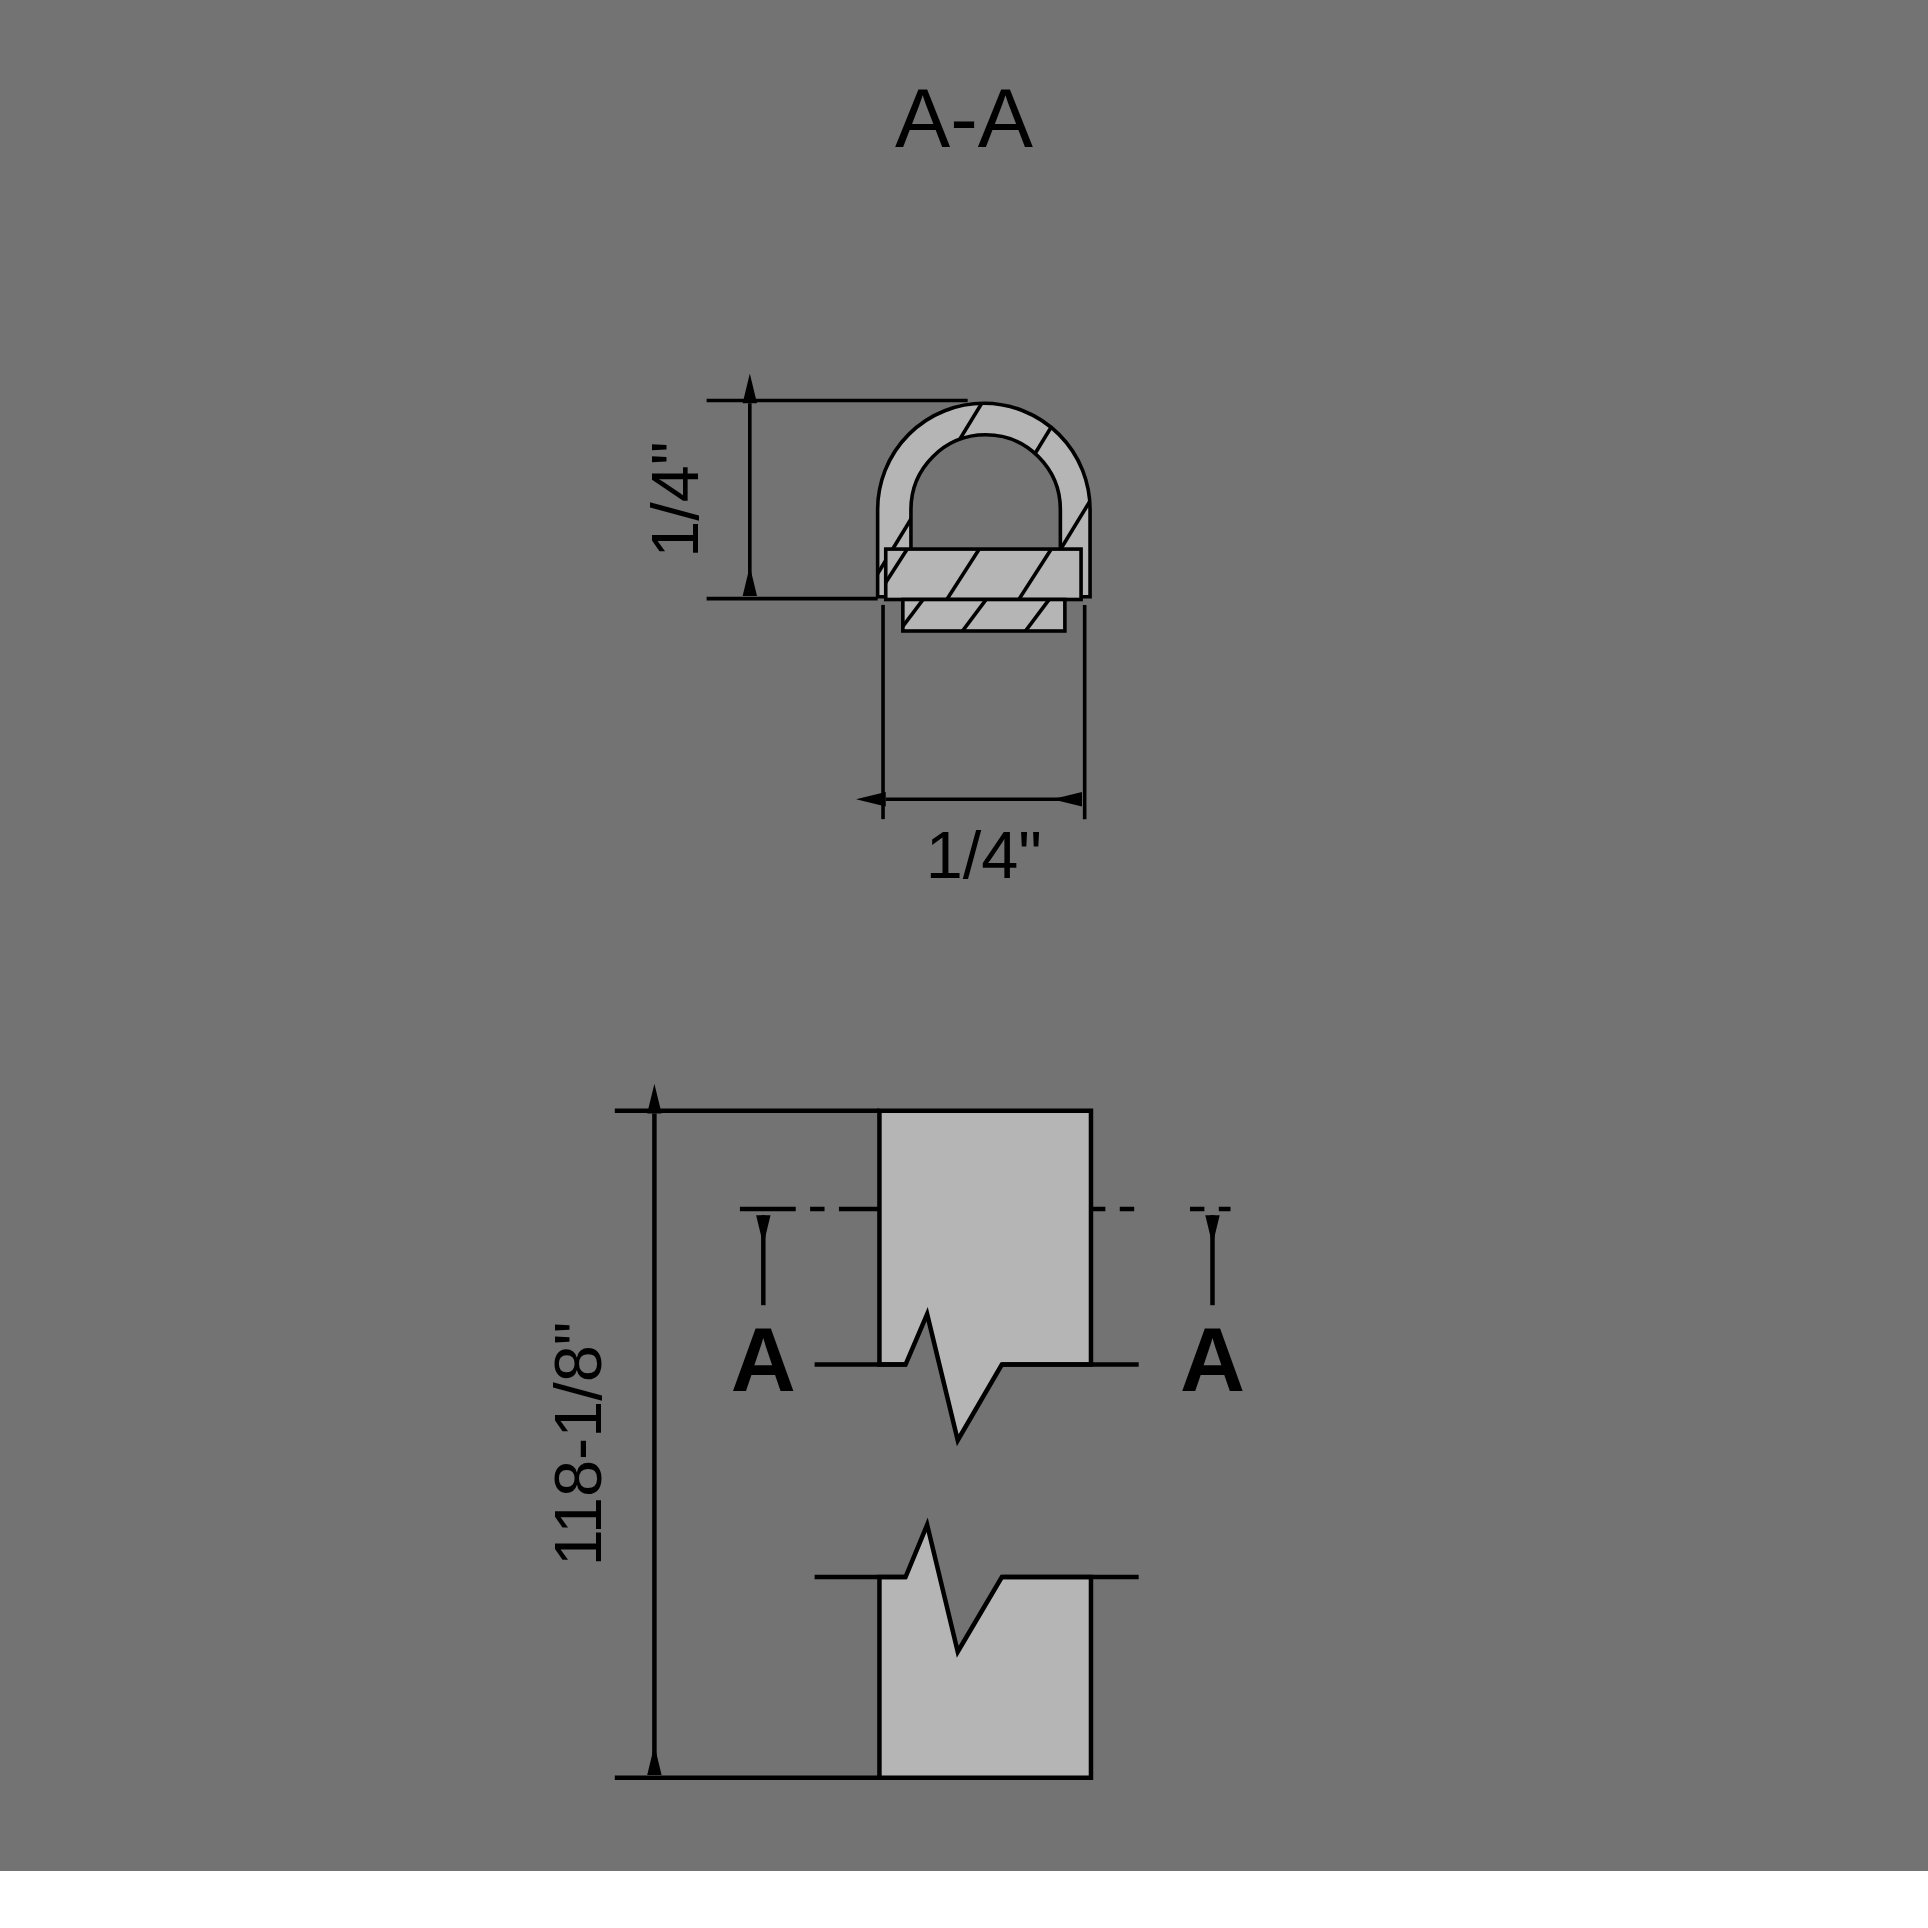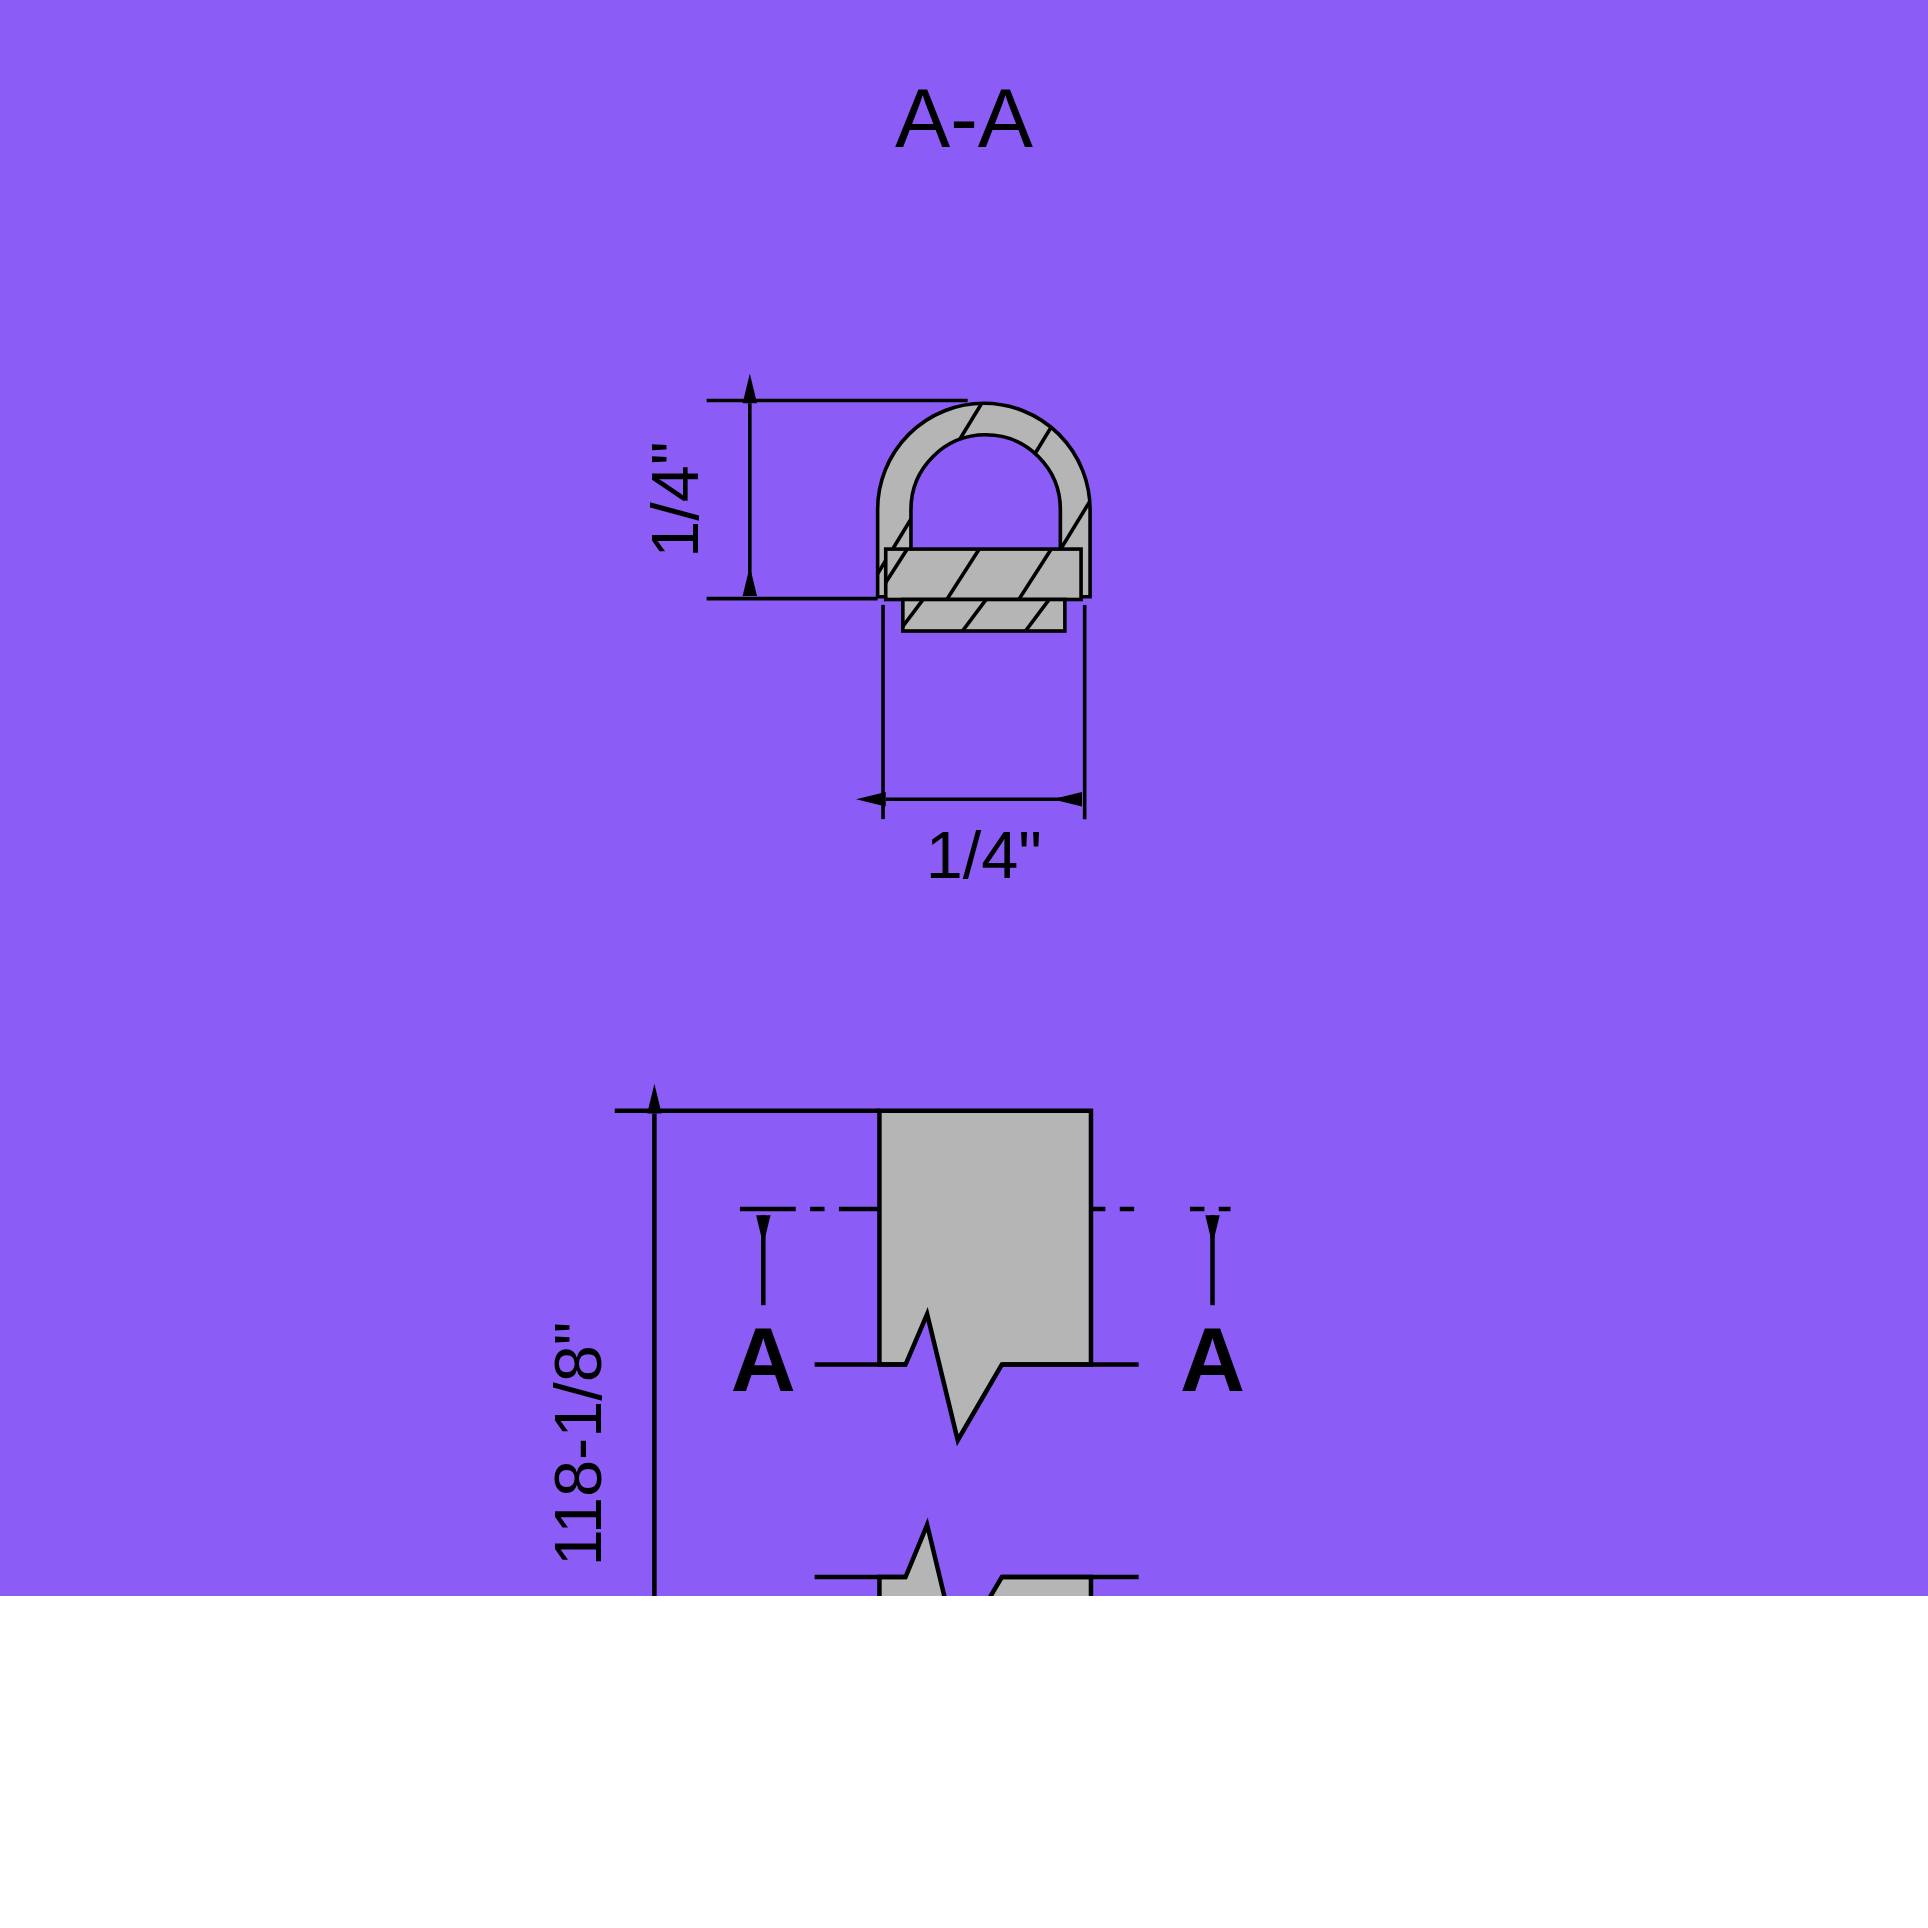--- a/index.html
+++ b/index.html
@@ -3,22 +3,22 @@
 <meta charset="utf-8">
 <style>
   html, body {
     margin: 0;
     padding: 0;
     background: #ffffff;
   }
   #sheet {
     position: relative;
     width: 1929px;
-    height: 1596px;
-    background: #8b5cf6;
+    height: 1871px;
+    background: #737373;
     font-family: "Liberation Sans", sans-serif;
     overflow: hidden;
     text-align: right;
   }
   #drawing-svg {
     position: absolute;
     left: 0;
     top: 0;
     width: 1929px;
     height: 1929px;

